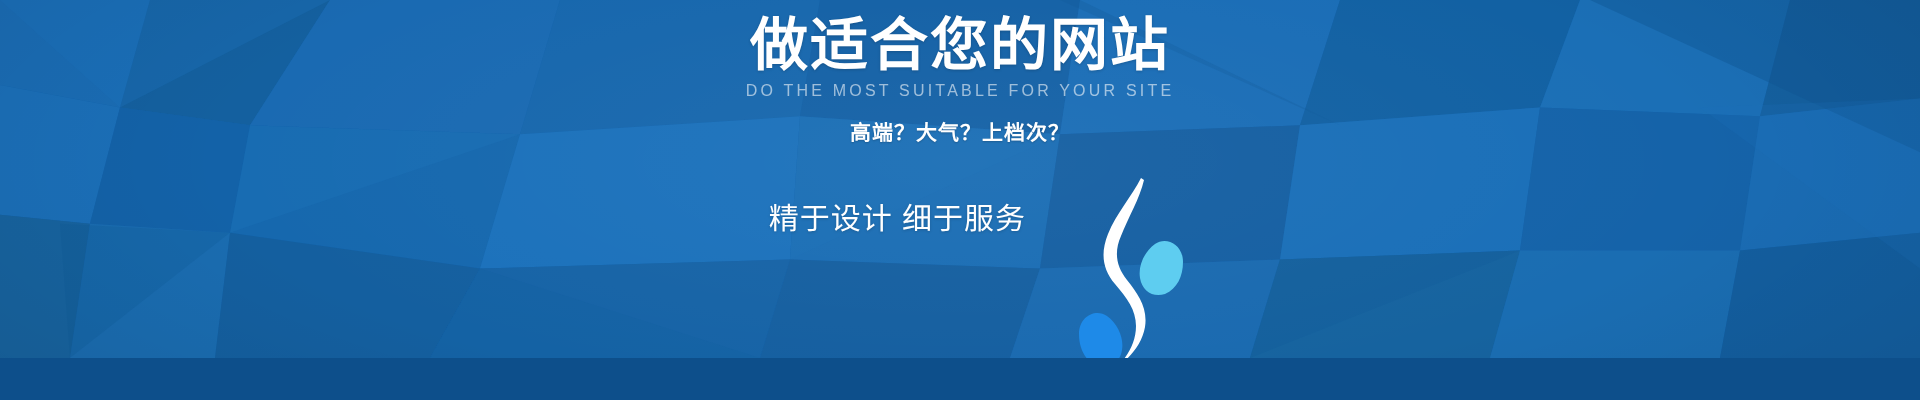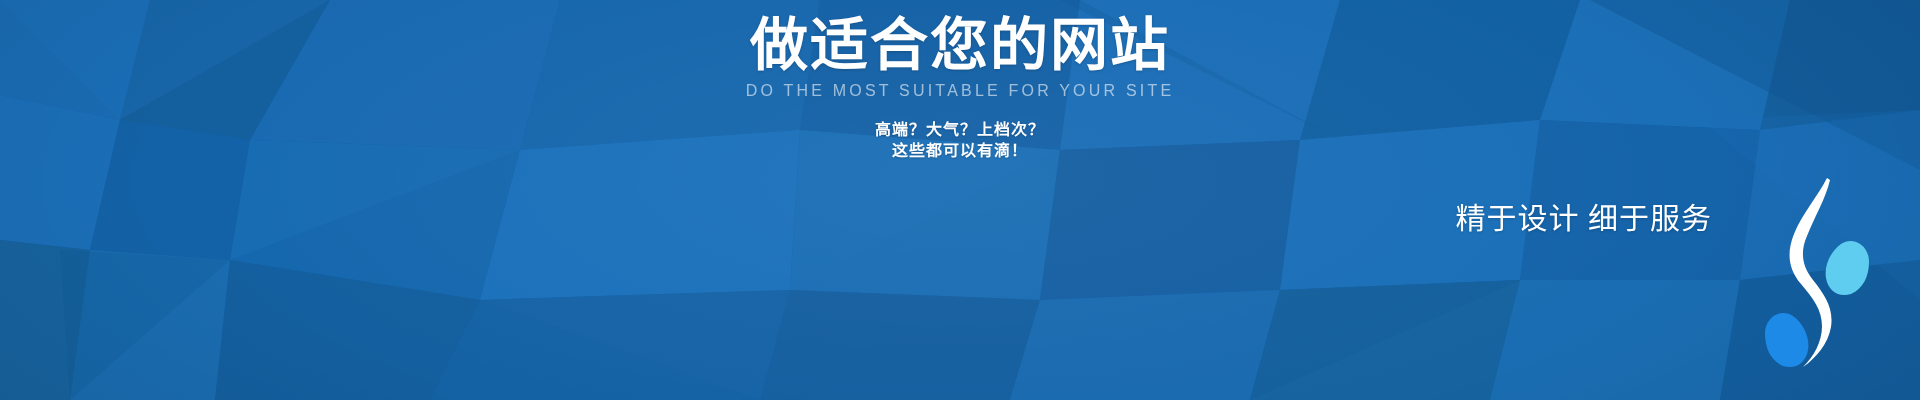--- a/index.html
+++ b/index.html
@@ -8,21 +8,21 @@
     padding: 0;
     background: #0d4f8b;
   }
   body {
     font-family: "Liberation Sans", "DejaVu Sans", sans-serif;
   }
 
   .banner {
     position: relative;
     width: 1920px;
-    height: 400px;
+    height: 358px;
     overflow: hidden;
     background: #ef4444;
     user-select: none;
   }
 
   
   .bg-poly {
     position: absolute;
     inset: 0;
     width: 100%;
@@ -71,41 +71,40 @@
     font-weight: 400;
     letter-spacing: 3.2px;
     line-height: 1;
     white-space: nowrap;
   }
 
   .tagline {
     margin: 0;
     margin-top: 20px;
     color: #ffffff;
-    font-size: 16px;
+    font-size: 21px;
     font-weight: 700;
     line-height: 1.32;
     text-align: center;
     letter-spacing: 1px;
     text-shadow: 0 1px 2px rgba(0,0,0,0.2);
     white-space: nowrap;
   }
   .tagline .line { display: block; }
 
   
   .bottom-row {
     position: absolute;
     left: 0;
     right: 0;
     top: 174px;
     display: flex;
     align-items: flex-start;
-    justify-content: flex-end;
+    justify-content: center;
     gap: 0;
-    font-family: Liberation Serif, serif;
   }
 
   .slogan {
     color: #ffffff;
     font-size: 30px;
     font-weight: 400;
     letter-spacing: 1px;
     line-height: 1;
     white-space: nowrap;
     padding-top: 30px;
@@ -172,21 +171,20 @@
   <div class="bg-vignette"></div>
 
   <div class="content">
 
     <h1 class="title">做适合您的网站</h1>
 
     <p class="subtitle-en">DO THE MOST SUITABLE FOR YOUR SITE</p>
 
     <p class="tagline">
       <span class="line">高端？大气？上档次？</span>
-      <span class="line">这些都可以有滴！</span>
     </p>
 
     <div class="bottom-row">
 
       <div class="slogan left">精于设计 细于服务</div>
 
       <svg class="logo" viewBox="0 0 120 200">
 
         <path d="M71 4
                  C 62 22, 46 40, 38 60

